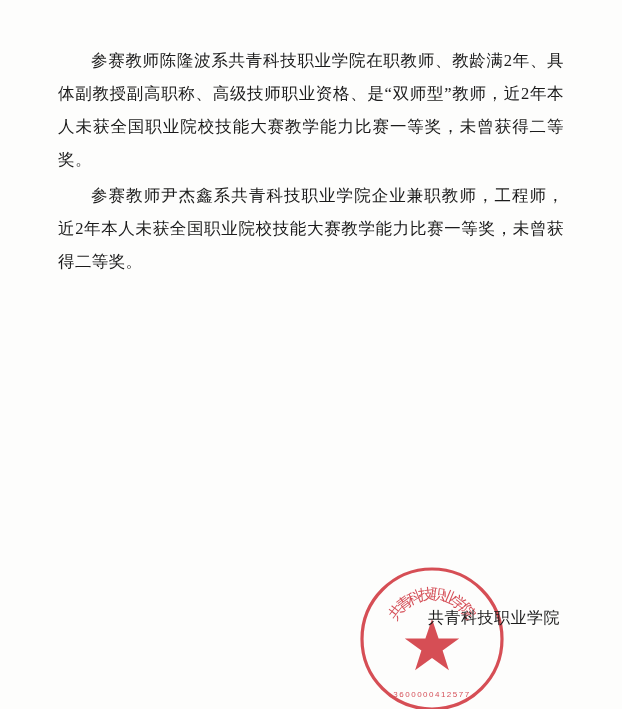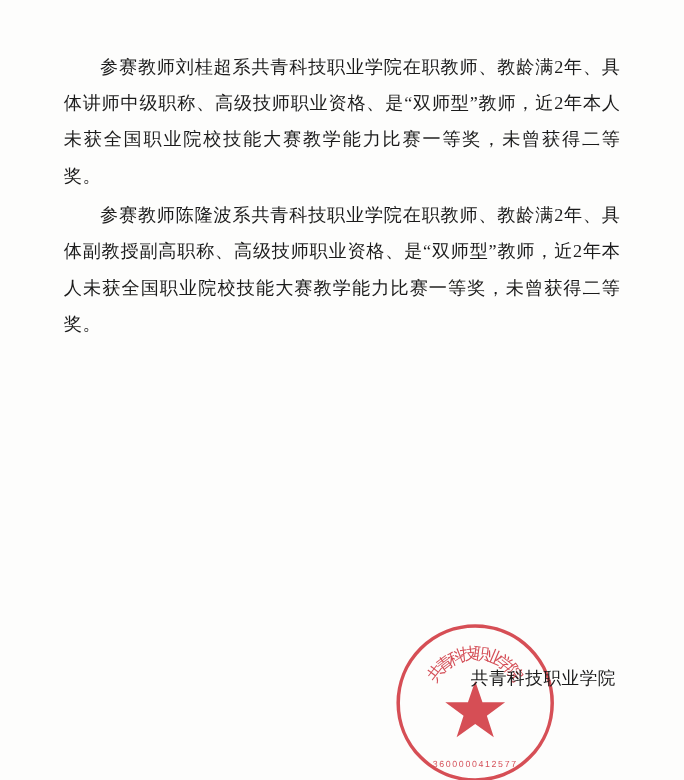--- a/index.html
+++ b/index.html
@@ -95,22 +95,22 @@
     font-size: 8px;
     letter-spacing: 1.5px;
   }
 </style>
 </head>
 <body>
 
 <div class="page">
 
   <div class="doc-body">
-    <p class="para">参赛教师刘桂超系共青科技职业学院在职教师、教龄满2年、具体讲师中级职称、高级技师职业资格、是“双师型”教师，近2年本人未获全国职业院校技能大赛教学能力比赛一等奖，未曾获得二等奖。</p>
     <p class="para">参赛教师陈隆波系共青科技职业学院在职教师、教龄满2年、具体副教授副高职称、高级技师职业资格、是“双师型”教师，近2年本人未获全国职业院校技能大赛教学能力比赛一等奖，未曾获得二等奖。</p>
+    <p class="para">参赛教师尹杰鑫系共青科技职业学院企业兼职教师，工程师，近2年本人未获全国职业院校技能大赛教学能力比赛一等奖，未曾获得二等奖。</p>
   </div>
 
   <div class="seal">
     <svg width="152" height="152" viewBox="0 0 152 152" xmlns="http://www.w3.org/2000/svg">
       <circle class="seal-ring" cx="76" cy="76" r="70"></circle>
       <polygon class="seal-star" points="76,56 82.6,75.5 103.2,75.5 86.6,87.6 92.9,107.2 76,95.1 59.1,107.2 65.4,87.6 48.8,75.5 69.4,75.5"></polygon>
       <g class="seal-text">
         <text x="76" y="36" text-anchor="middle" transform="rotate(-52 76 76)">共</text>
         <text x="76" y="36" text-anchor="middle" transform="rotate(-37 76 76)">青</text>
         <text x="76" y="36" text-anchor="middle" transform="rotate(-22 76 76)">科</text>

